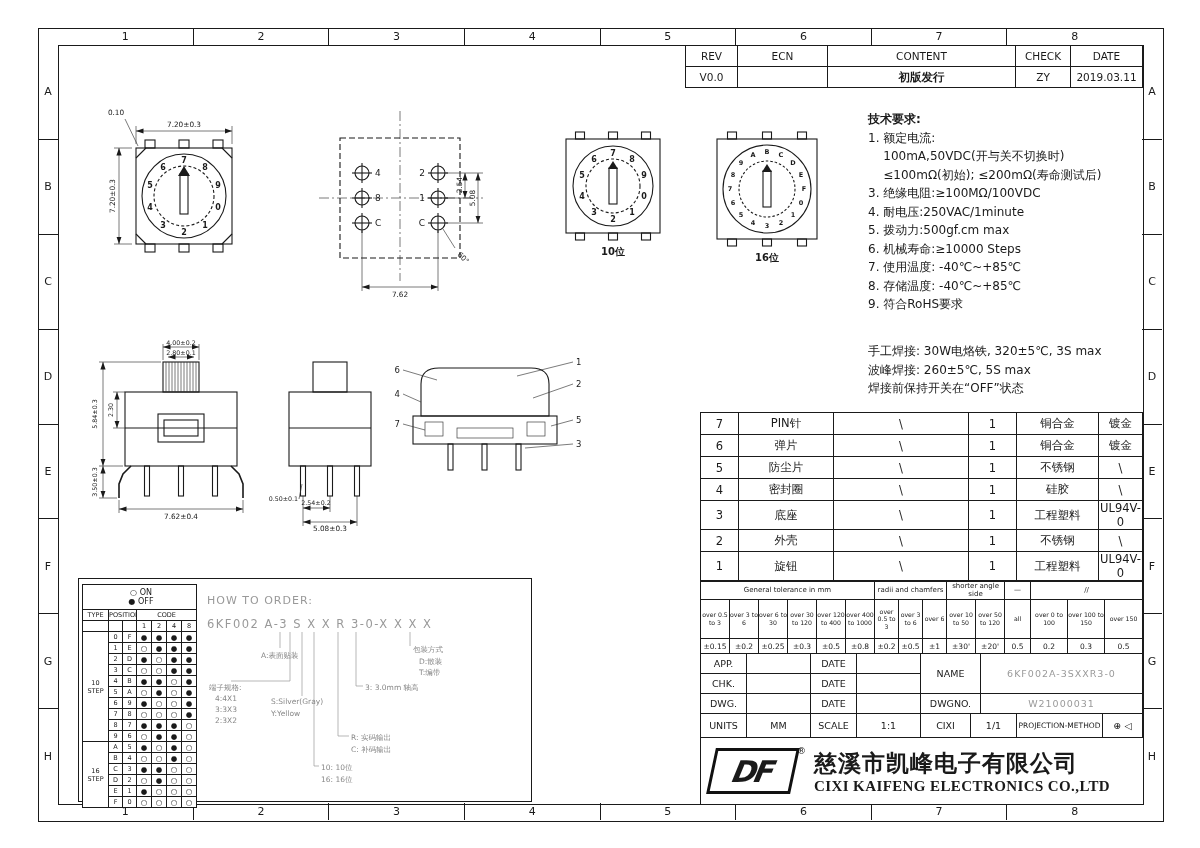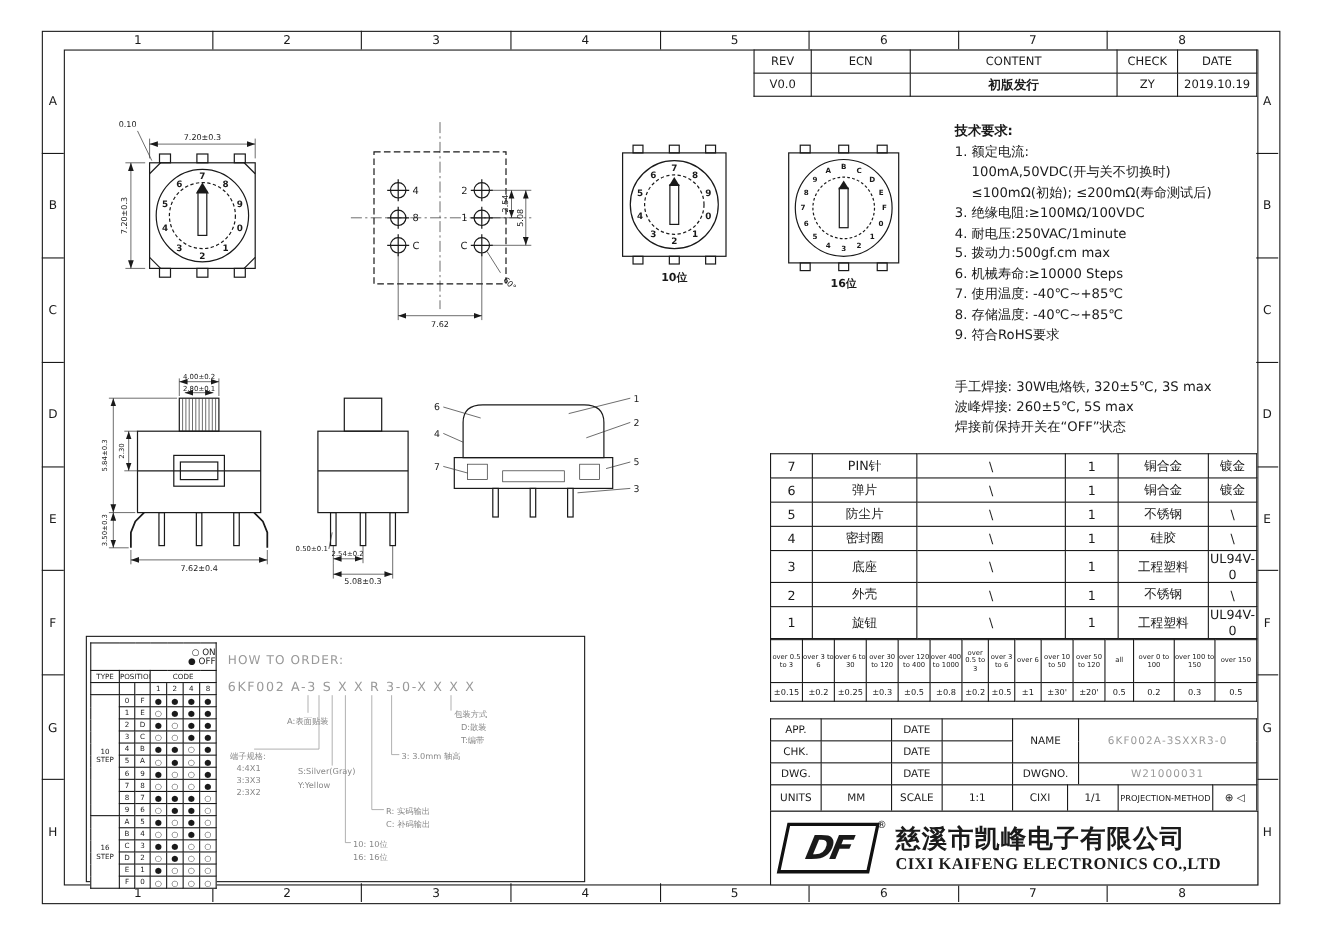--- a/index.html
+++ b/index.html
@@ -23,21 +23,21 @@
   .tol .r3 td{height:16px;font-size:7.5px}
   .tb td{font-size:9.5px;height:19px}
   .tbB td{font-size:9.5px;height:23px}
   .tb .proj,.tbB .proj{font-size:7.5px}
   .grayval{color:#9a9a9a;letter-spacing:1px;font-size:13px}
   .tech{position:absolute;font-size:12px;line-height:18.5px}
   .tech .title{font-weight:600}
   .pre{white-space:pre}
   .ct td{font-size:6.5px;height:10px}
   .ct .dot{font-size:7.5px}
-  .ct .legend{font-size:8px;text-align:right;padding-left:3px;height:24px}
+  .ct .legend{font-size:8px;text-align:center;padding-left:3px;height:24px}
   .company{position:absolute;display:flex;align-items:center;border:1px solid #1a1a1a;background:#fff}
   .logo-box{width:78px;height:40px;border:3px solid #111;display:flex;align-items:center;justify-content:center;
             font-style:italic;font-weight:bold;font-size:30px;letter-spacing:-3px;transform:skewX(-12deg);margin-left:10px}
   .reg{font-size:9px;vertical-align:top;margin-left:2px;align-self:flex-start;margin-top:8px}
   .cname{margin-left:8px}
   .cname .cn{font-size:23px;font-weight:bold;line-height:30px;letter-spacing:1px}
   .cname .en{font-size:15px;font-weight:bold;font-family:"Liberation Serif","DejaVu Serif",serif;letter-spacing:0.4px}
   .orderbox{position:absolute;border:1.2px solid #1a1a1a}
   svg text{font-family:"DejaVu Sans","Liberation Sans",sans-serif;fill:#1a1a1a}
   svg .dim{font-size:7.3px}
@@ -130,21 +130,21 @@
       <td>ECN</td>
       <td>CONTENT</td>
       <td>CHECK</td>
       <td>DATE</td>
     </tr>
     <tr>
       <td>V0.0</td>
       <td></td>
       <td class="content-val">初版发行</td>
       <td>ZY</td>
-      <td>2019.10.19</td>
+      <td>2019.03.11</td>
     </tr>
   </tbody>
     </table>
 
   <div class="tech" style="left:868px;top:110px;width:276px">
     <div class="title">技术要求:</div>
     <div class="pre">1. 额定电流:</div>
     <div class="pre">    100mA,50VDC(开与关不切换时)</div>
     <div class="pre">    ≤100mΩ(初始); ≤200mΩ(寿命测试后)</div>
     <div class="pre">3. 绝缘电阻:≥100MΩ/100VDC</div>
@@ -251,20 +251,27 @@
         <col style="width:24px">
         <col style="width:24px">
       <col style="width:29px">
         <col style="width:29px">
         <col style="width:26px">
       <col style="width:37px">
         <col style="width:37px">
         <col style="width:38px">
     </colgroup>
     <tbody>
+        <tr class="r1">
+      <td colspan="6">General tolerance in mm</td>
+      <td colspan="3">radii and chamfers</td>
+      <td colspan="2">shorter angle side</td>
+      <td>—</td>
+      <td colspan="3">//</td>
+    </tr>
     <tr class="r2">
       <td>over 0.5 to 3</td>
           <td>over 3 to 6</td>
           <td>over 6 to 30</td>
           <td>over 30 to 120</td>
           <td>over 120 to 400</td>
           <td>over 400 to 1000</td>
       <td>over 0.5 to 3</td>
           <td>over 3 to 6</td>
           <td>over 6</td>

